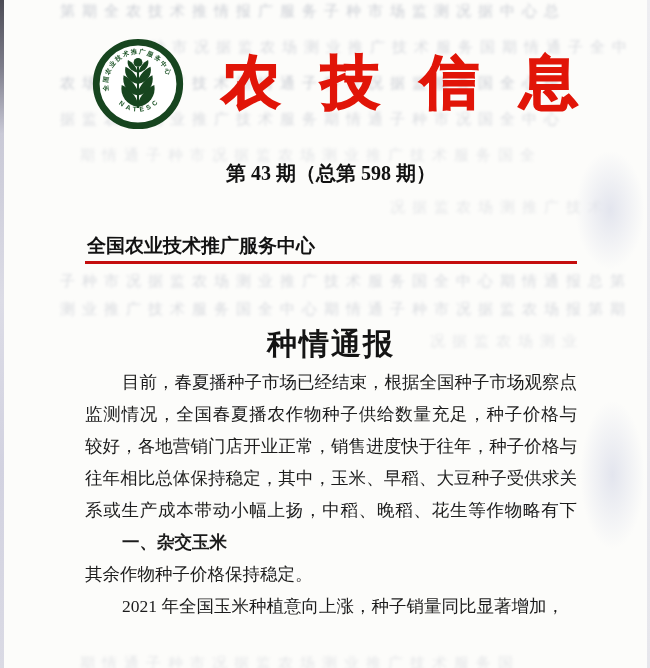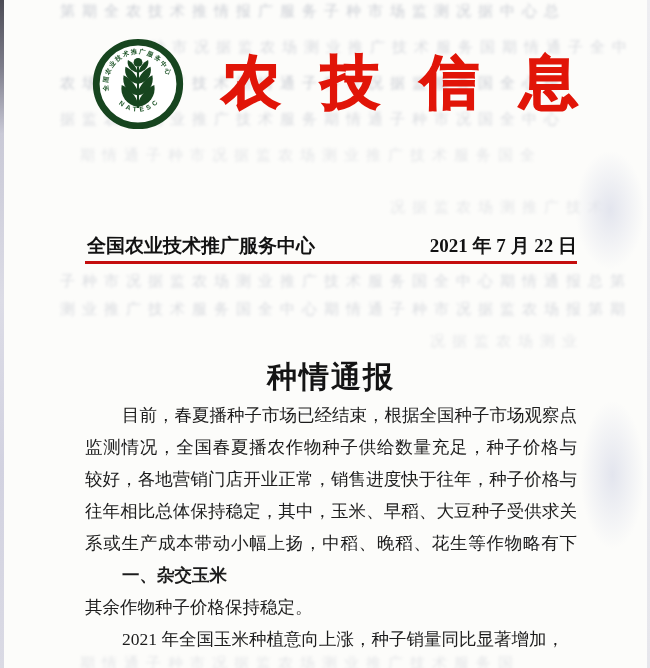--- a/index.html
+++ b/index.html
@@ -49,21 +49,21 @@
     font-size:19px; font-weight:600; color:#121212;
   }
   .red-rule {
     position:absolute; left:85px; top:261px; width:492px; height:3px; z-index:3;
     background:#c40d0d;
   }
   
   .article { position:absolute; left:85px; top:322px; width:492px; z-index:3; }
   .headline {
     height:44px; line-height:44px; text-align:center;
-    font-size:30px; font-weight:bold; letter-spacing:2px; color:#141414;margin-top:33px;
+    font-size:30px; font-weight:bold; letter-spacing:2px; color:#141414;
   }
   .bodyline {
     height:32px; line-height:32px; font-size:17.5px; color:#1c1c1c;
     white-space:nowrap;
   }
   .just { text-align:justify; text-align-last:justify; white-space:normal; height:32px; overflow:hidden; }
   .indent { text-indent:37px; }
   .sec { font-weight:bold; text-indent:37px; }
 </style>
 </head>
@@ -112,24 +112,24 @@
     </g>
   </svg>
 
   <div class="masthead-title">
     <span>农</span>
     <span>技</span>
     <span>信</span>
     <span>息</span>
   </div>
 
+  <div class="issue-line">第 43 期（总第 598 期）</div>
 
   <div class="pub-row">
     <span>全国农业技术推广服务中心</span>
-    <span>2021 年 7 月 22 日</span>
   </div>
 
   <div class="red-rule"></div>
 
   <main class="article">
     <h1 class="headline">种情通报</h1>
     <p class="bodyline just indent">目前，春夏播种子市场已经结束，根据全国种子市场观察点</p>
     <p class="bodyline just">监测情况，全国春夏播农作物种子供给数量充足，种子价格与</p>
     <p class="bodyline just">较好，各地营销门店开业正常，销售进度快于往年，种子价格与</p>
     <p class="bodyline just">往年相比总体保持稳定，其中，玉米、早稻、大豆种子受供求关</p>

